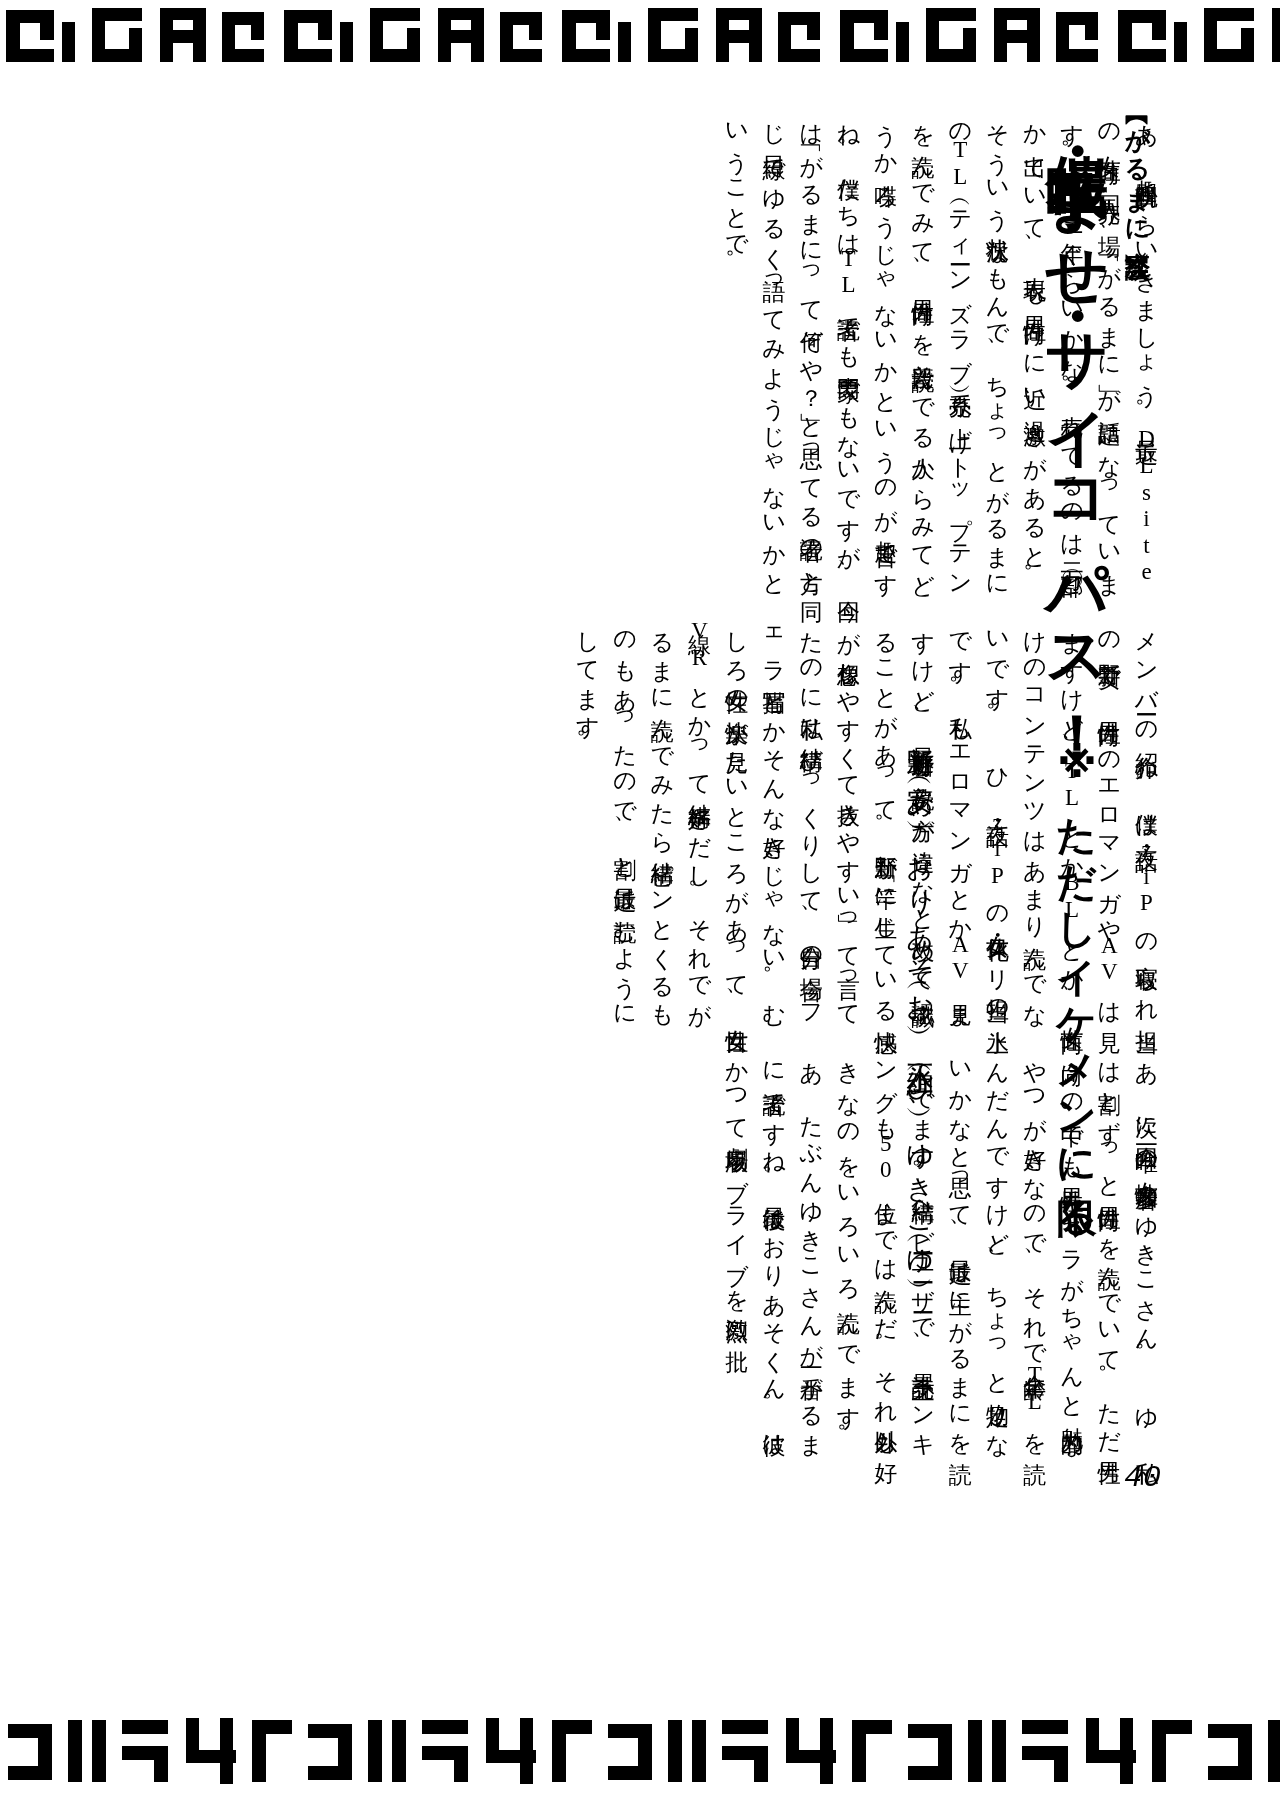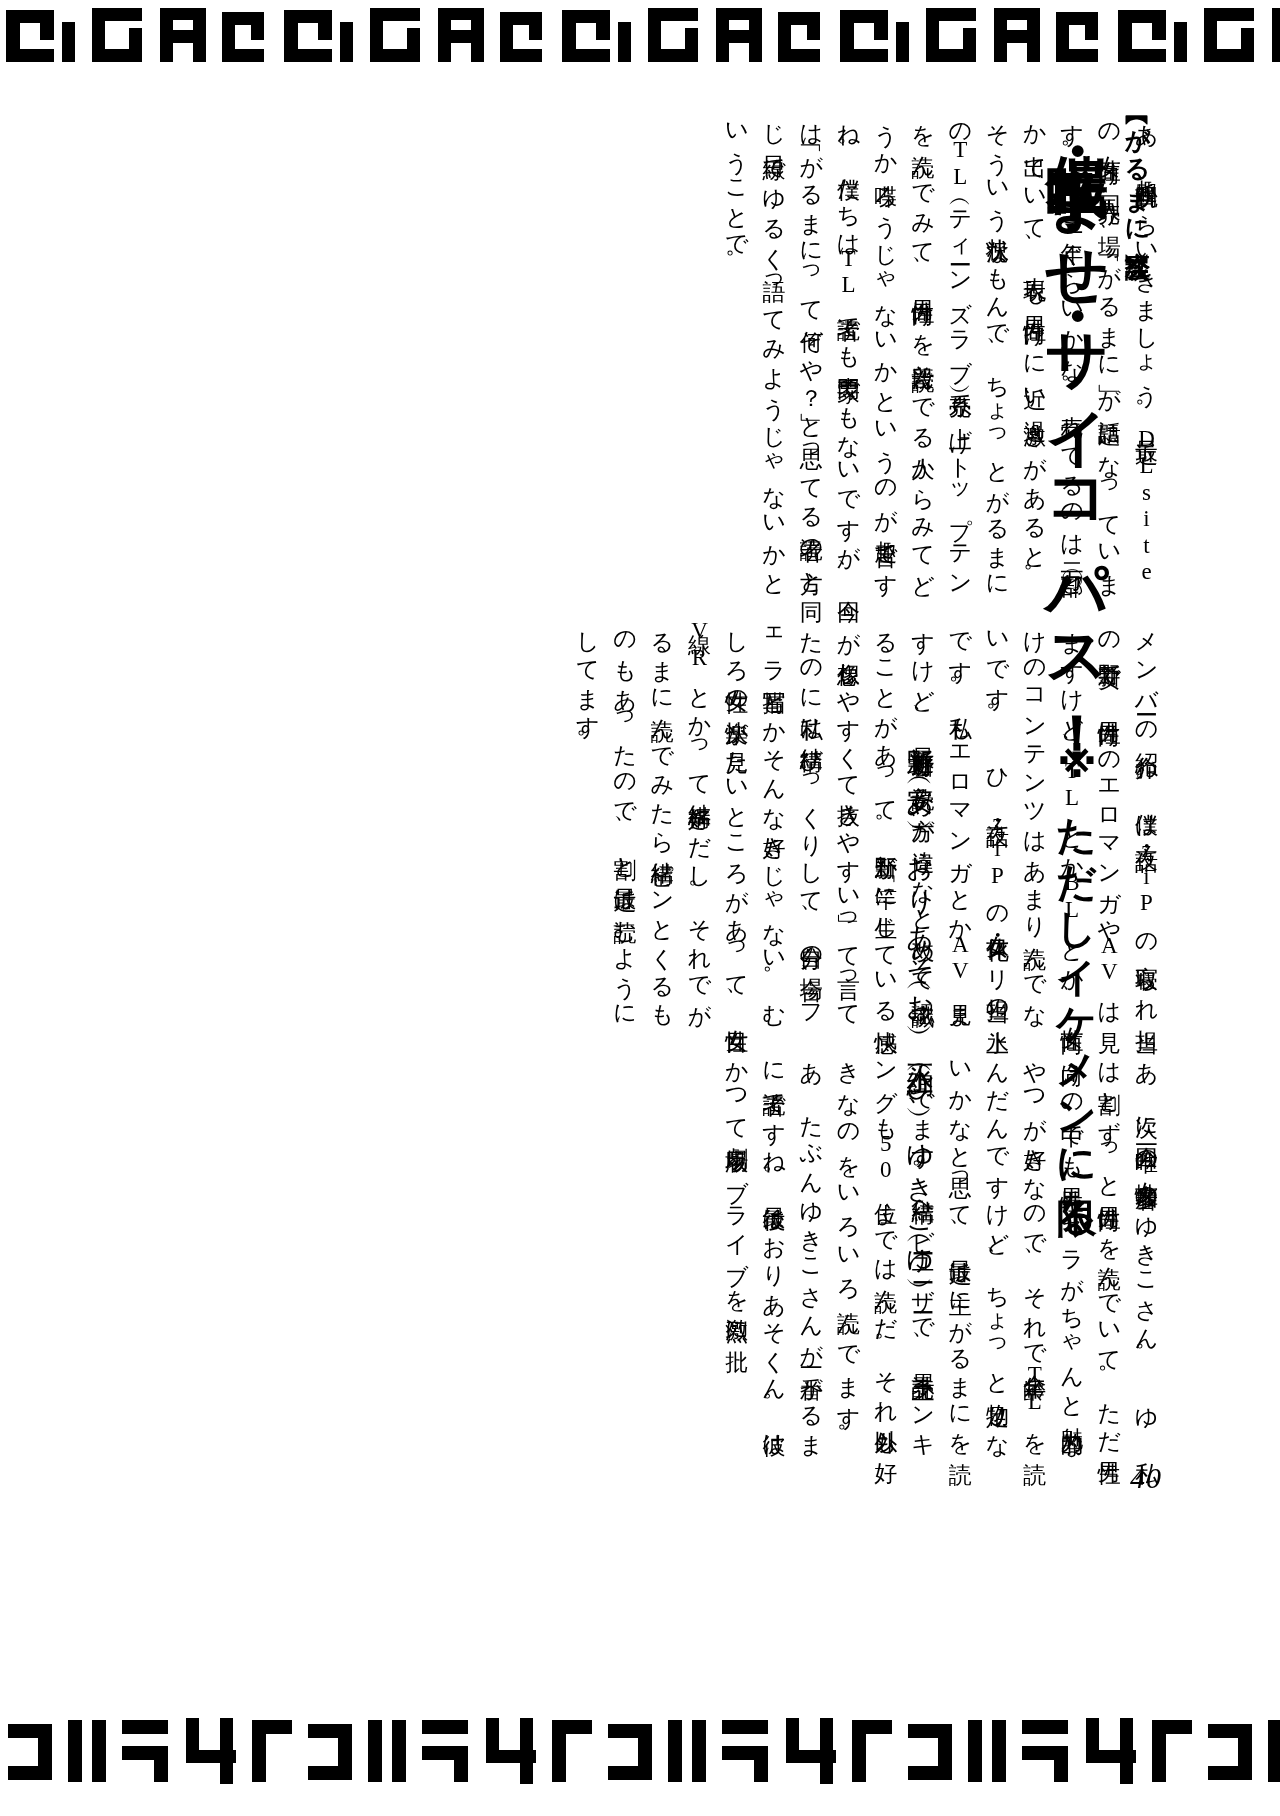--- a/index.html
+++ b/index.html
@@ -120,21 +120,21 @@
     height: 400px;
   }
 
   
   #page-number {
     position: absolute;
     right: 118px;
     top: 1375px;
     font-size: 30px;
     font-style: italic;
-    font-family: Liberation Serif, serif;
+    font-family: Liberation Mono, monospace;
     letter-spacing: 1px;
   }
 </style>
 </head>
 <body>
 
 <div class="deco-band deco-top">
   <svg width="1280" height="86" viewBox="0 0 1280 86">
     <g fill="#000">
 

